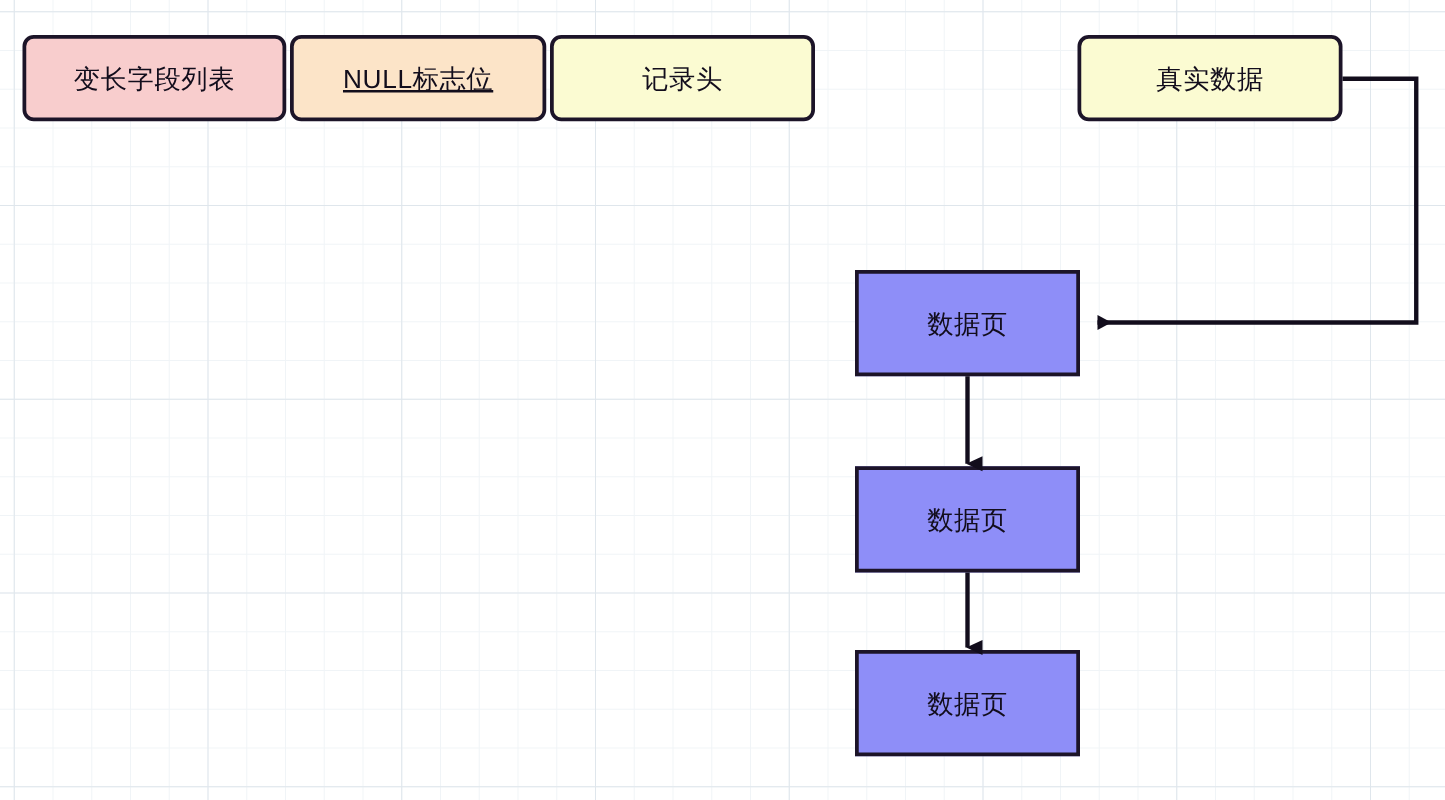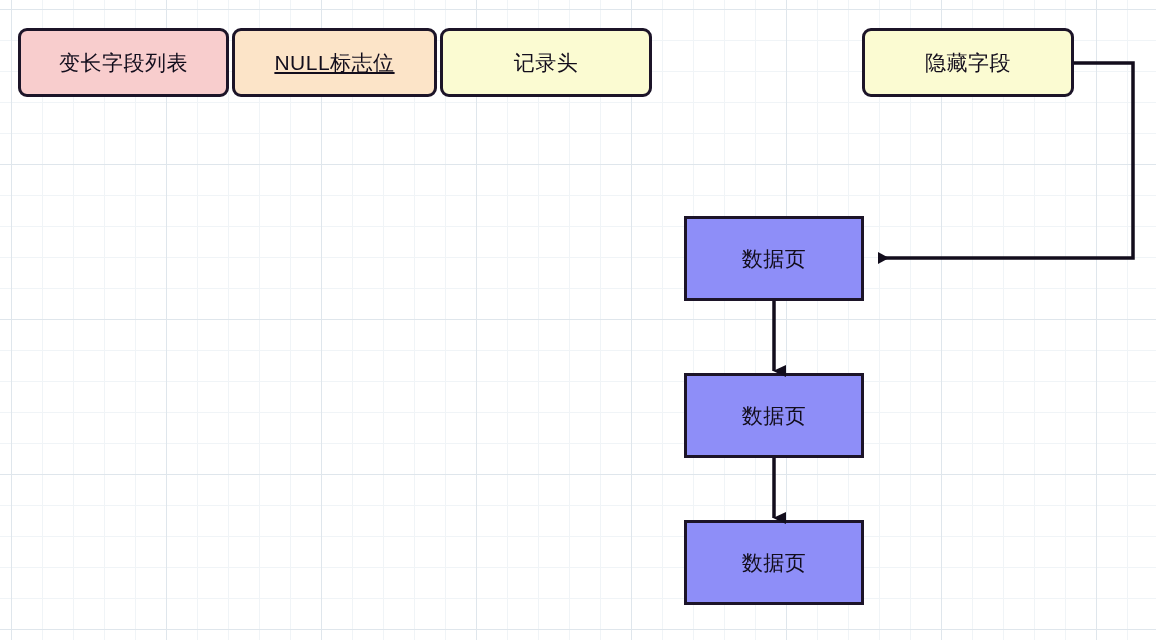--- a/index.html
+++ b/index.html
@@ -105,21 +105,21 @@
   <div class="rec-box" id="box-nullflag">
     <span>NULL标志位</span>
   </div>
 
   <div class="rec-box" id="box-header">
     <span>记录头</span>
   </div>
 
 
   <div class="rec-box" id="box-realdata">
-    <span>隐藏字段</span>
+    <span>真实数据</span>
   </div>
 
   <div class="page-box" id="page-1">
     <span>数据页</span>
   </div>
 
   <div class="page-box" id="page-2">
     <span>数据页</span>
   </div>
 

